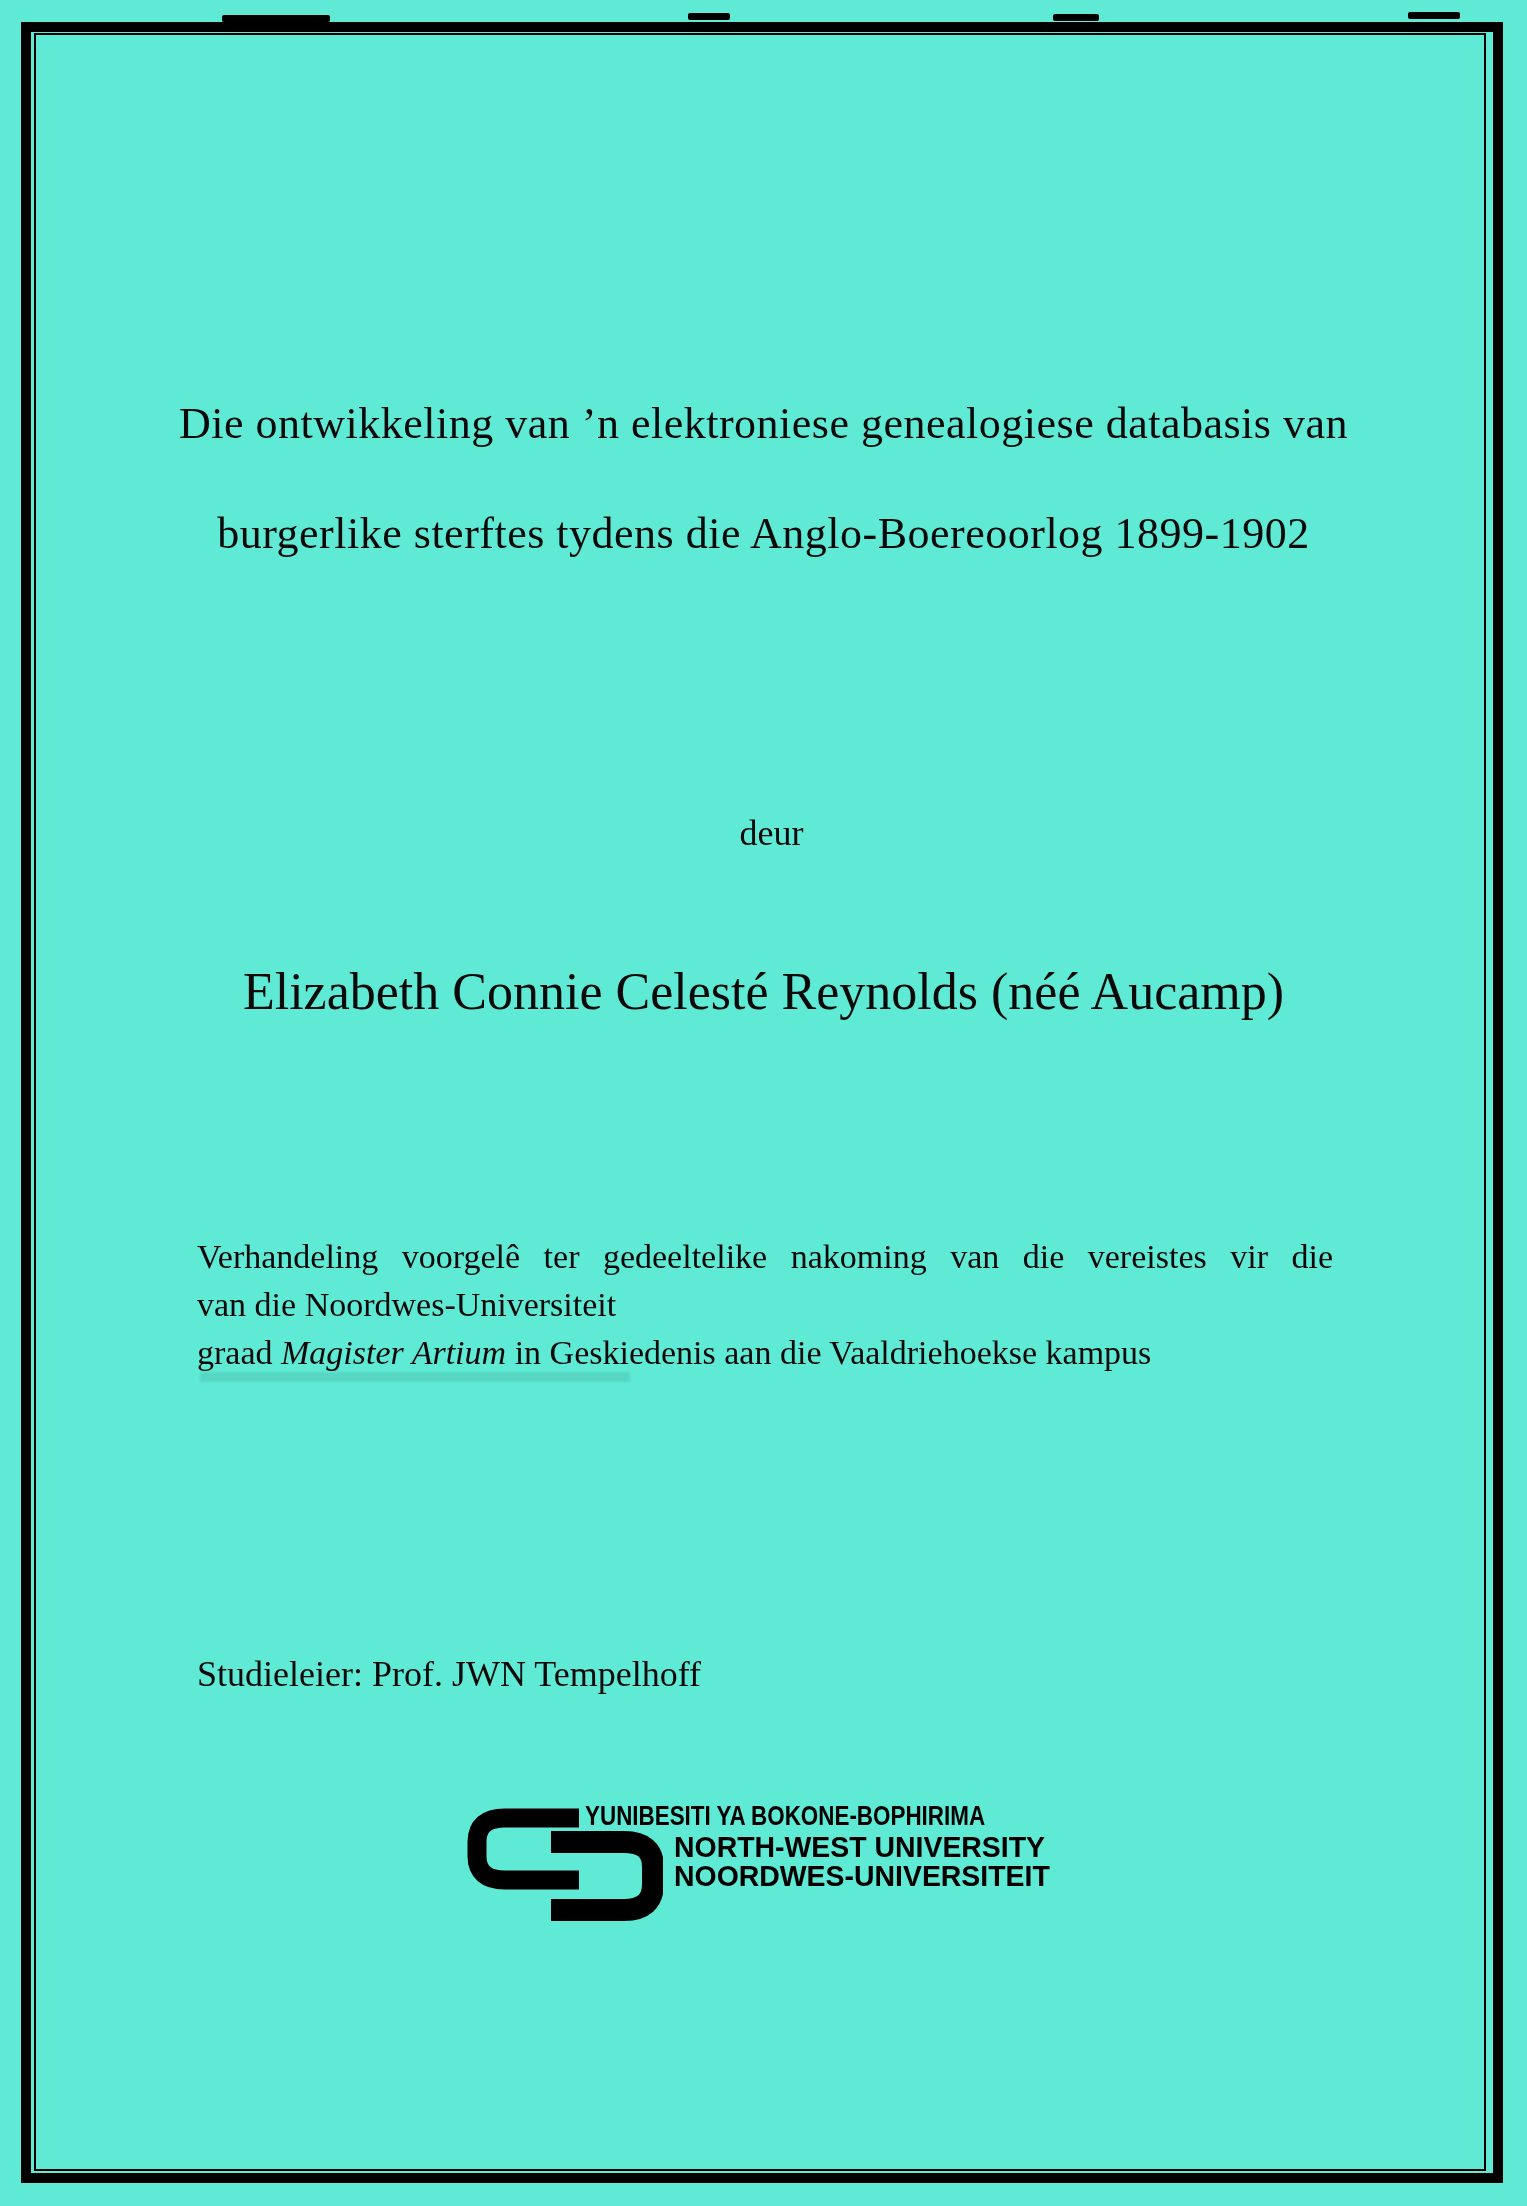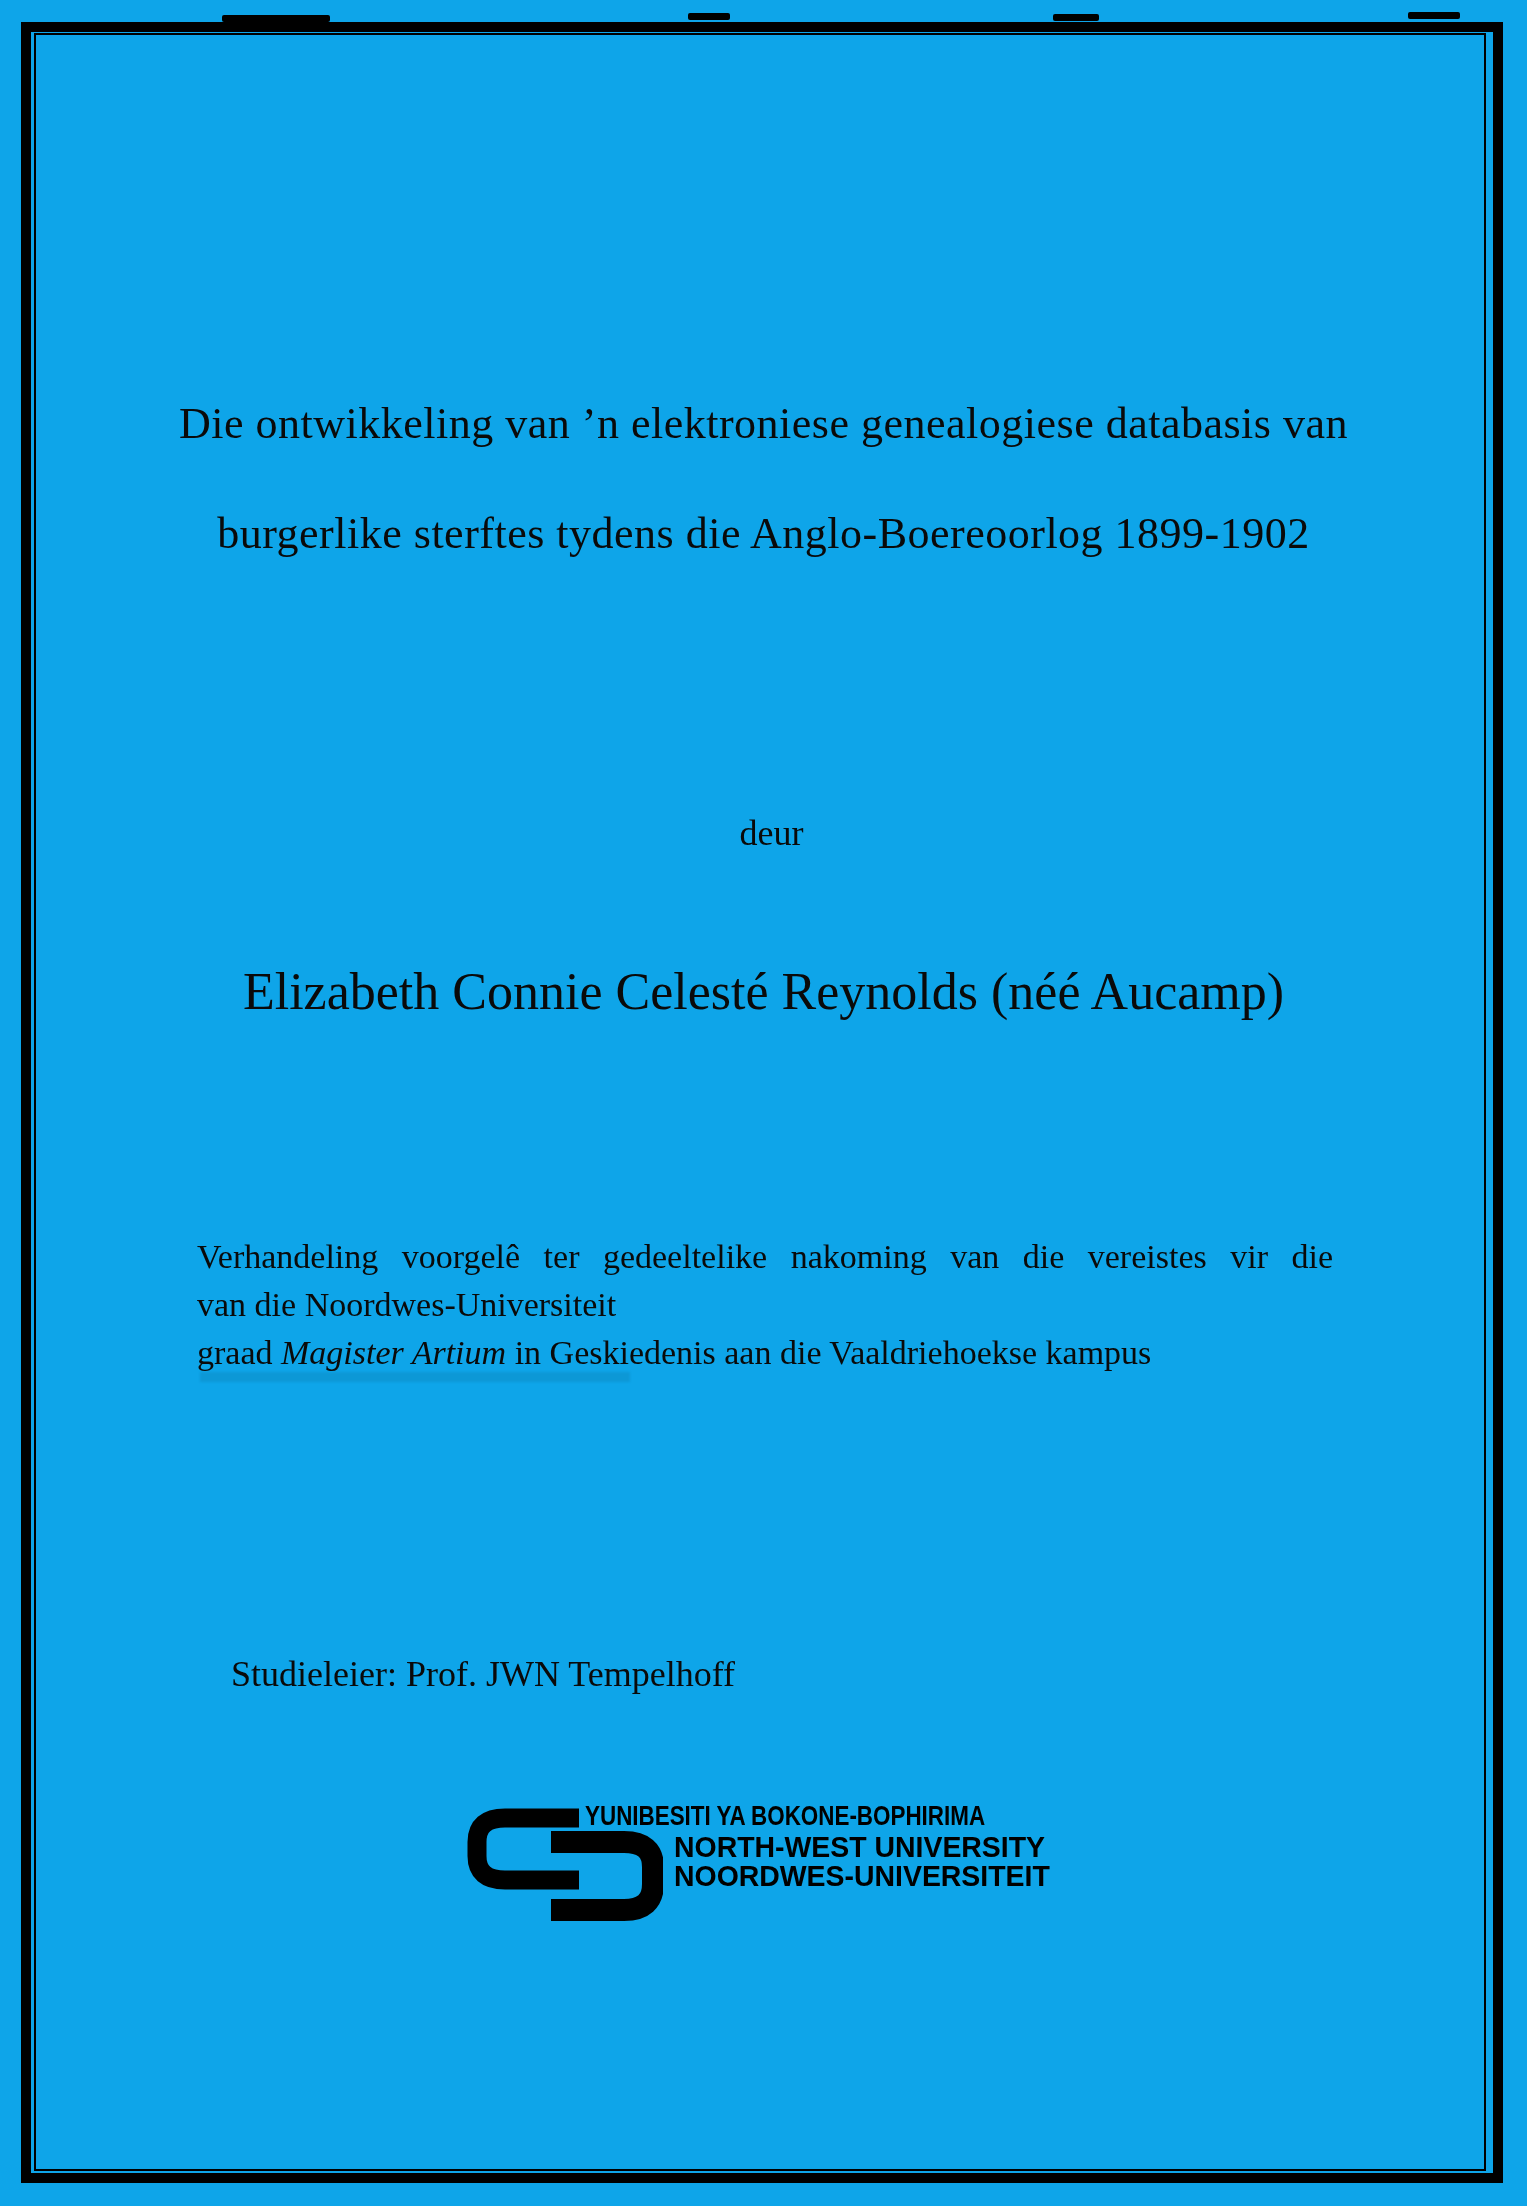--- a/index.html
+++ b/index.html
@@ -1,20 +1,20 @@
 <!DOCTYPE html>
 <html><head>
 <meta charset="utf-8">
 <style>
   html, body { margin: 0; padding: 0; background: #e8e8e8; }
   .page {
     position: relative;
     width: 1527px;
     height: 2206px;
-    background: #0ea5e9;
+    background: #5eead4;
     font-family: "Liberation Serif", serif;
     color: #0a0a0a;
     overflow: hidden;
   }
   
   .border-outer {
     position: absolute;
     left: 21px; top: 22px; right: 24px; bottom: 23px;
     border: 10px solid #000;
     pointer-events: none;
@@ -81,21 +81,20 @@
     background: rgba(0,0,0,0.08);
     filter: blur(1px);
   }
 
   .supervisor-block {
     position: absolute;
     left: 197px;
     top: 1650px;
     font-size: 36px;
     line-height: 48px;
-    margin-left: 34px;
   }
 
   
   .logo-icon {
     position: absolute;
     left: 467px; top: 1808px;
     width: 196px; height: 118px;
   }
   .logo-line {
     position: absolute;

